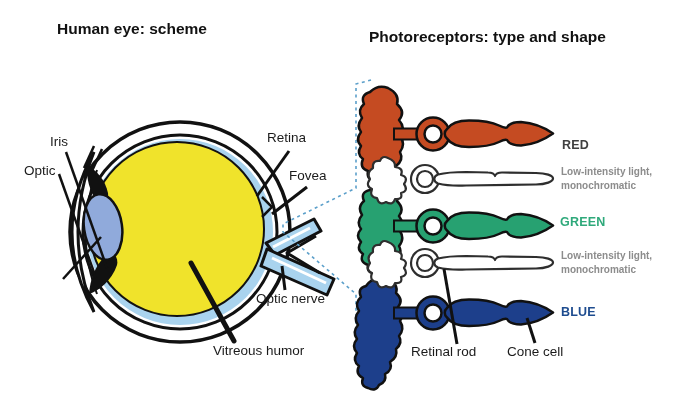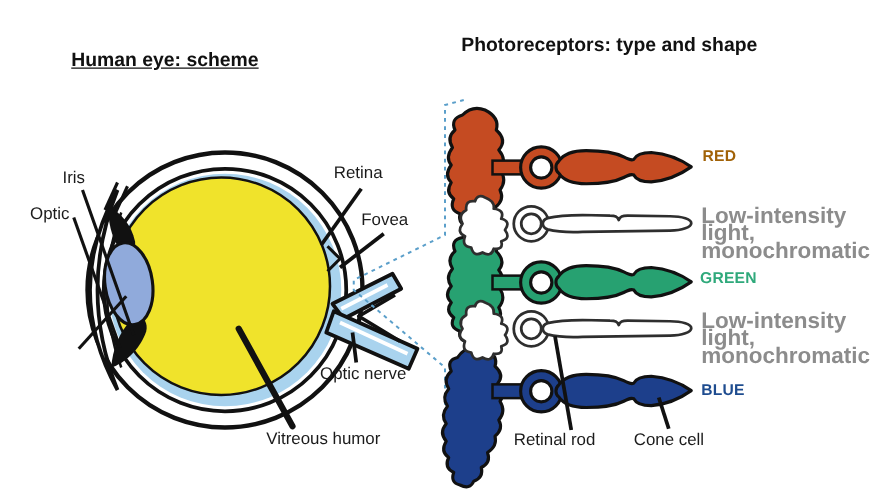--- a/index.html
+++ b/index.html
@@ -5,21 +5,21 @@
   html,body{margin:0;padding:0;background:#fff;}
   #stage{
     position:relative;width:700px;height:400px;background:#ffffff;overflow:hidden;
     font-family:"Liberation Sans",sans-serif;color:#1b1b1b;
   }
   #artwork{position:absolute;left:0;top:0;}
   .lbl{position:absolute;font-size:13.5px;line-height:1.12;white-space:nowrap;z-index:5;}
   .lbl.wrap{white-space:normal;}
   .title{position:absolute;font-size:15.5px;font-weight:700;white-space:nowrap;z-index:5;color:#111;}
   .rlabel{position:absolute;font-size:12.5px;font-weight:700;white-space:nowrap;z-index:5;letter-spacing:.2px;}
-  .rodlabel{position:absolute;font-size:18px;font-weight:700;line-height:14px;z-index:5;}
+  .rodlabel{position:absolute;font-size:10px;font-weight:700;line-height:14px;z-index:5;}
 </style>
 </head>
 <body>
 
 <div id="stage">
 
   <svg id="artwork" width="700" height="400" viewBox="0 0 700 400">
 
     <defs>
 
@@ -132,31 +132,31 @@
 
       <use href="#cone-core" transform="translate(0,134)" fill="#c54b22"></use>
       <use href="#cone-core" transform="translate(0,226)" fill="#27a171"></use>
       <use href="#cone-core" transform="translate(0,313)" fill="#1d3f8b"></use>
 
       <path d="M444,269 L457,344" stroke="#111" stroke-width="3"></path>
       <path d="M527,318 L535,343" stroke="#111" stroke-width="3"></path>
     </g>
   </svg>
 
-  <div class="title" style="left:57px;top:40px;text-decoration:underline;">Human eye: scheme</div>
+  <div class="title" style="left:57px;top:20px;">Human eye: scheme</div>
   <div class="title" style="left:369px;top:28px;">Photoreceptors: type and shape</div>
 
   <div class="lbl" style="left:50px;top:134px;">Iris</div>
   <div class="lbl" style="left:24px;top:163px;">Optic</div>
   <div class="lbl" style="left:267px;top:130px;">Retina</div>
   <div class="lbl" style="left:289px;top:168px;">Fovea</div>
   <div class="lbl" style="left:256px;top:291px;">Optic nerve</div>
   <div class="lbl" style="left:213px;top:343px;">Vitreous humor</div>
 
-  <div class="rlabel" style="left: 562px; top: 118px; color: #a16207;">RED</div>
+  <div class="rlabel" style="left: 562px; top: 138px; color: #404040;">RED</div>
   <div class="rodlabel" style="left: 561px; top: 165px; color: rgb(140, 140, 140);">
     <div>Low-intensity light,</div>
     <div>monochromatic</div>
   </div>
   <div class="rlabel" style="left: 560px; top: 215px; color: rgb(47, 169, 123);">GREEN</div>
   <div class="rodlabel" style="left: 561px; top: 249px; color: rgb(140, 140, 140);">
     <div>Low-intensity light,</div>
     <div>monochromatic</div>
   </div>
   <div class="rlabel" style="left: 561px; top: 305px; color: rgb(30, 76, 143);">BLUE</div>

